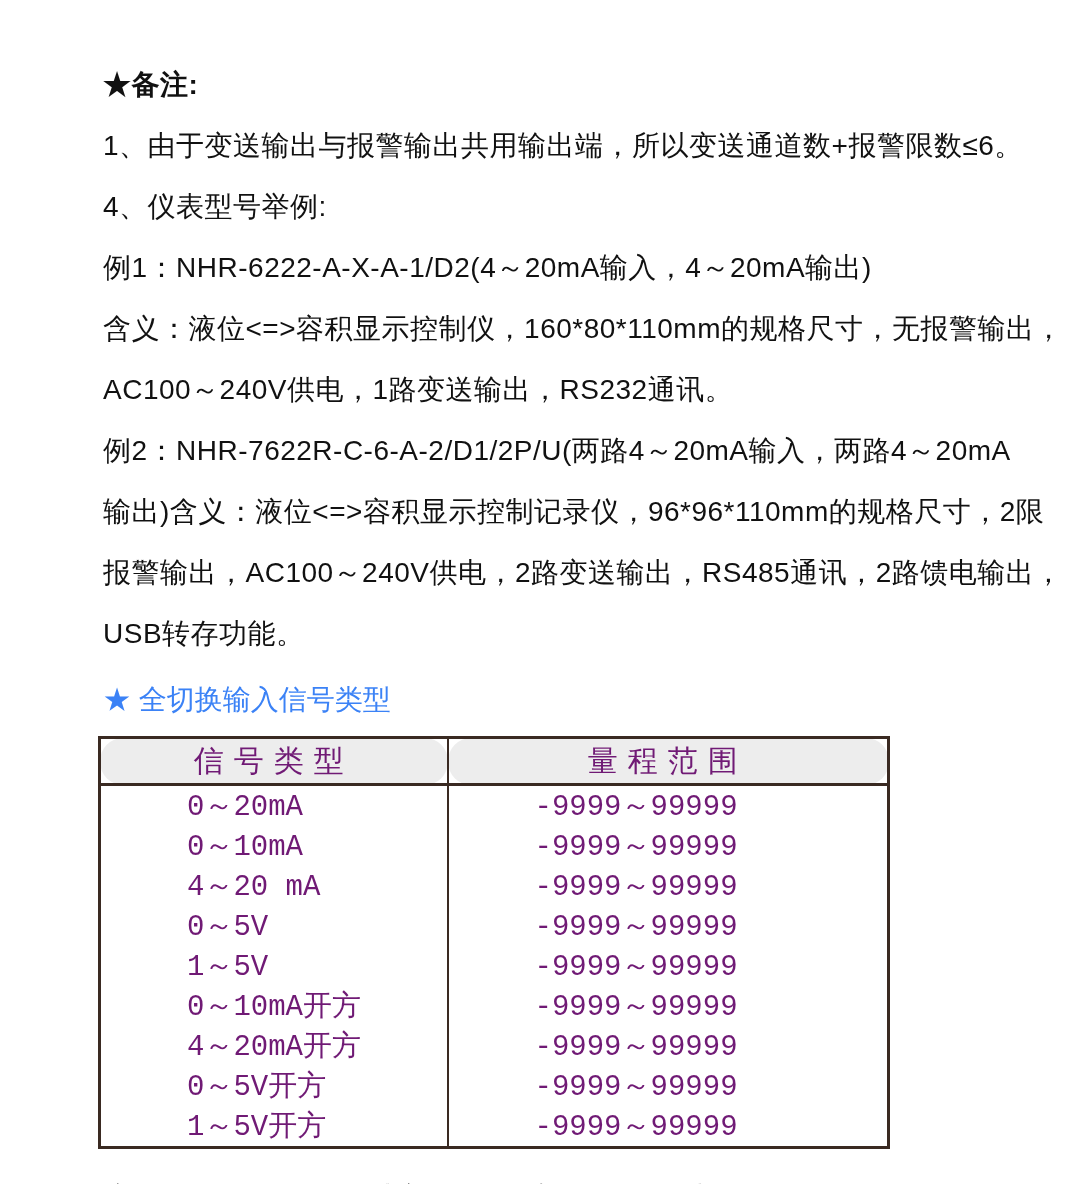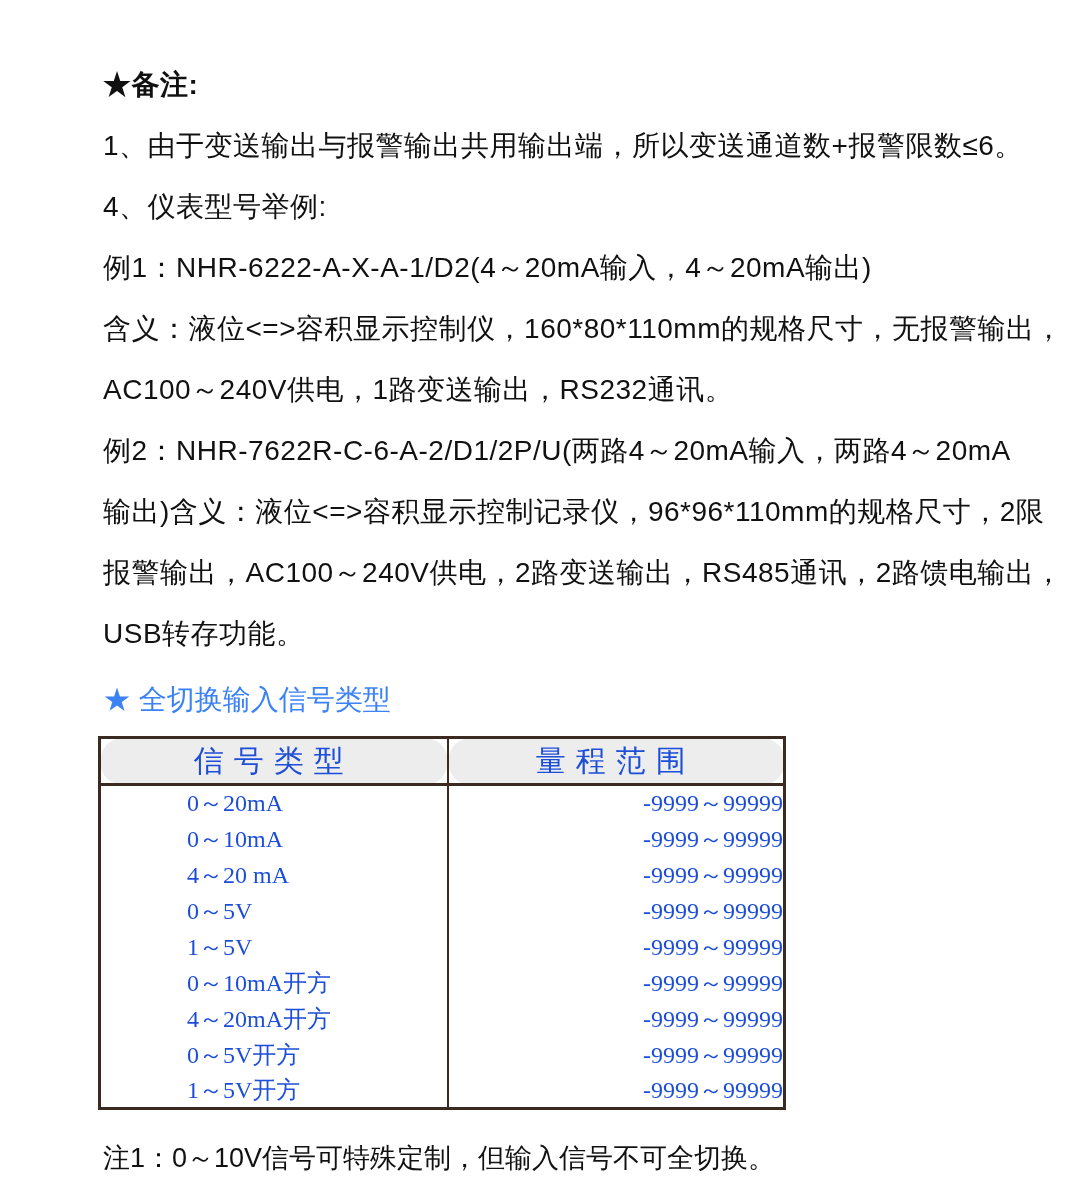--- a/index.html
+++ b/index.html
@@ -28,53 +28,53 @@
     margin-top: 22px;
     font-size: 28px;
     line-height: 40px;
     color: #3b82f6;
     white-space: pre;
   }
   
   .signal-table {
     margin-top: 16px;
     margin-left: 7px;
-    width: 688px;
+    width: 792px;
     border-collapse: collapse;
     table-layout: fixed;
-    font-family: Liberation Serif, serif;
-    color: #1d4ed8;
+    font-family: Liberation Mono, monospace;
+    color: #701a75;
   }
   .signal-table, .signal-table th, .signal-table td {
     border: 0;
   }
   .signal-table { border: 3px solid #3a2a22; }
   .signal-table thead th {
     background: #ededed;
     border-bottom: 3px solid #3a2a22;
     font-size: 30px;
     font-weight: normal;
     letter-spacing: 10px;
     height: 47px;
     text-align: center;
     vertical-align: middle;
   }
   .signal-table th.col-signal, .signal-table td.col-signal {
     width: 348px;
     border-right: 2px solid #3a2a22;
   }
   .signal-table td {
-    font-size: 24px;
+    font-size: 29px;
     height: 36px;
     vertical-align: middle;
     text-align: left;
     white-space: pre;
   }
   .signal-table td.col-signal { padding-left: 86px; }
-  .signal-table td.col-range  { padding-left: 110px; text-align: right; }
+  .signal-table td.col-range  { padding-left: 86px; }
   
   .footnote {
     margin-top: 30px;
     font-size: 27px;
     line-height: 36px;
     color: #111111;
     white-space: pre;
   }
 </style>
 </head>

